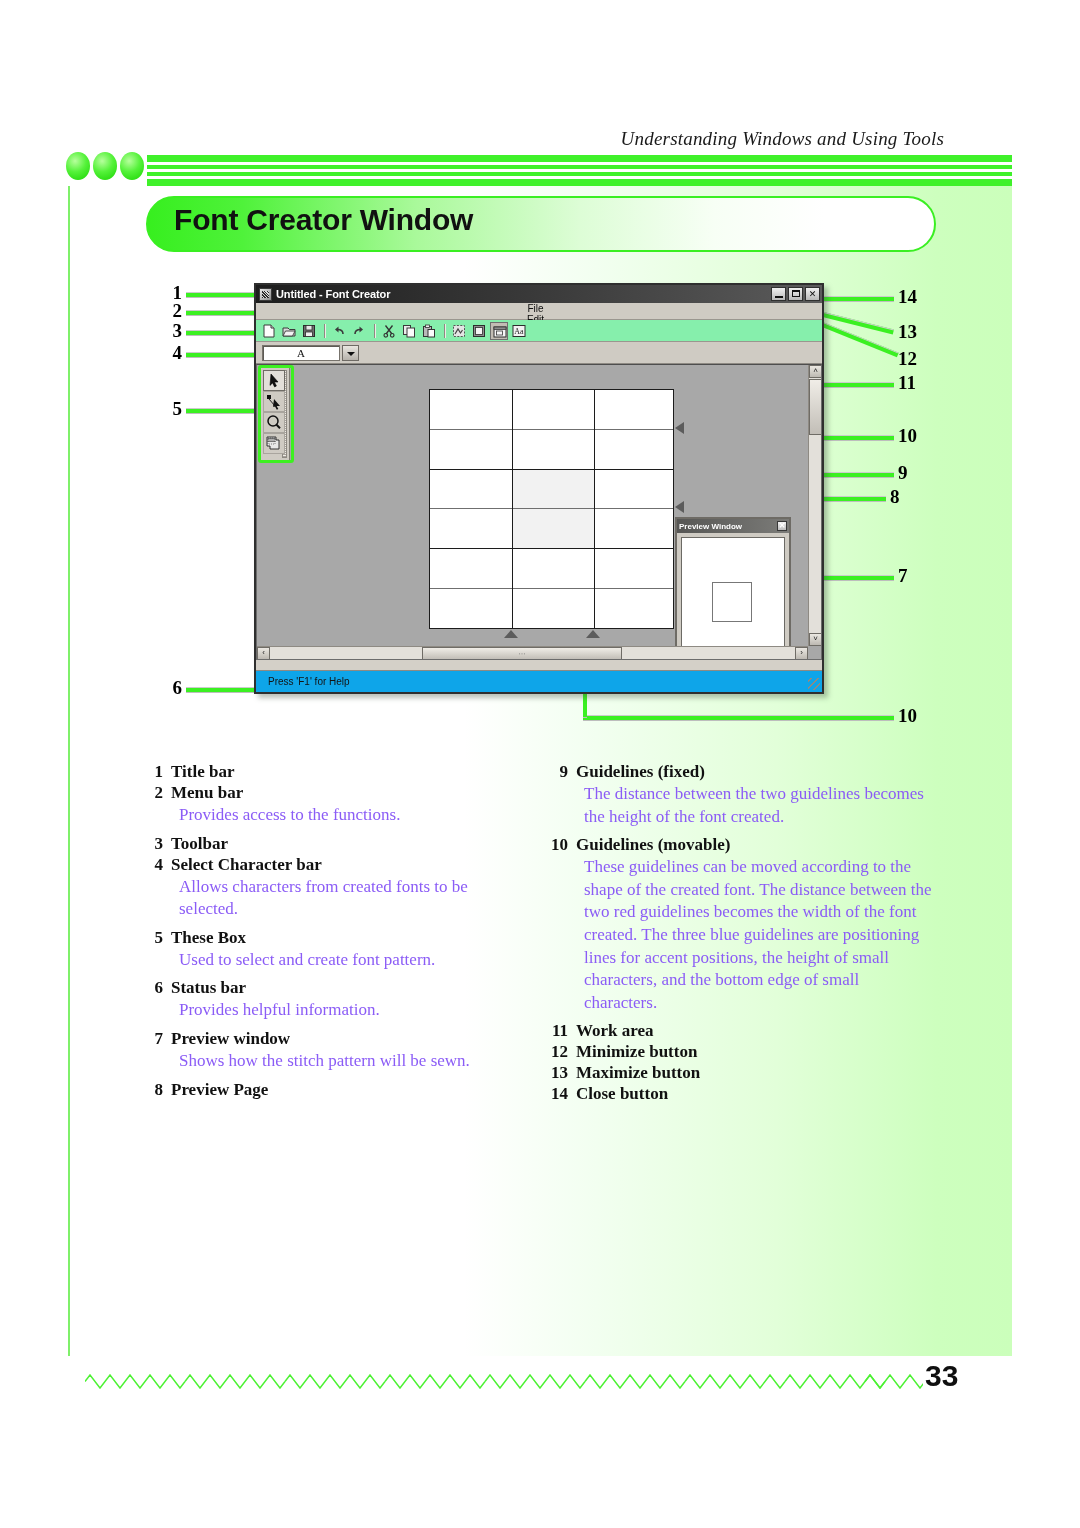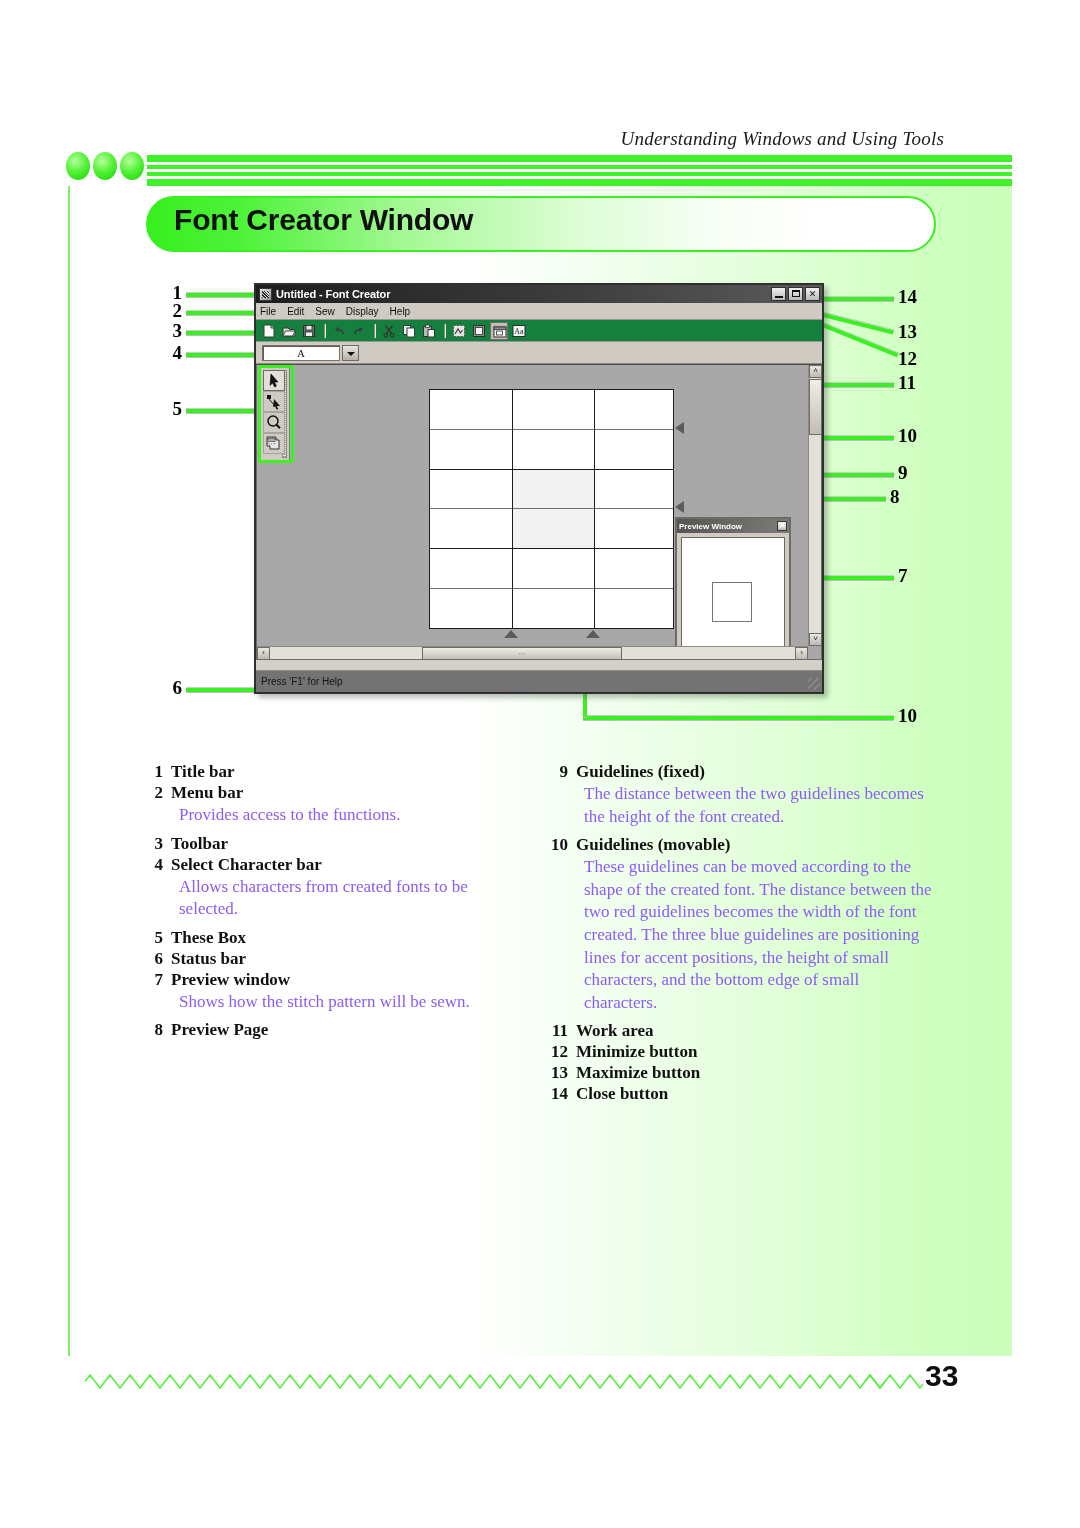--- a/index.html
+++ b/index.html
@@ -197,34 +197,35 @@
   .menubar {
     position: absolute;
     left: 0; top: 18px;
     width: 100%; height: 17px;
     background: #cfcbc3;
     border-bottom: 1px solid #9a968f;
     display: flex;
     align-items: center;
     padding-left: 4px;
     box-sizing: border-box;
+    flex-direction: column;
   }
   .menu-item {
     font-size: 10px;
     color: #0f0f0f;
     margin-right: 11px;
     font-family: "Liberation Sans", sans-serif;
     white-space: nowrap;
   }
 
   .toolbar {
     position: absolute;
     left: 0; top: 35px;
     width: 100%; height: 22px;
-    background: #15803d;
+    background: #86efac;
     border-bottom: 1px solid #9a968f;
     display: flex;
     align-items: center;
     padding-left: 4px;
     box-sizing: border-box;
   }
   .tool-btn {
     width: 18px; height: 18px;
     margin-right: 2px;
     position: relative;
@@ -458,24 +459,24 @@
     position:absolute; left:50%; top:50%;
     transform:translate(-50%,-50%);
     font-size:7px; color:#555;
     font-family:"Liberation Sans", sans-serif;
   }
 
   .statusbar {
     position: absolute;
     left: 0; right: 0; bottom: 0;
     height: 22px;
-    background: #737373;
+    background: #0ea5e9;
     border-top: 1px solid #8e8a83;
     display: flex; align-items: center;
-    padding-left: 5px;
+    padding-left: 12px;
     box-sizing: border-box;
   }
   .statusbar span {
     font-size: 10px; color:#141414;
     font-family:"Liberation Sans", sans-serif;
   }
   .status-grip {
     position:absolute; right:2px; bottom:2px;
     width:12px; height:12px;
     background: repeating-linear-gradient(135deg,
@@ -824,25 +825,27 @@
   <div class="lg-row">
     <div class="lg-num">4</div>
     <div class="lg-term">Select Character bar</div>
   </div>
   <div class="lg-desc">Allows characters from created fonts to be selected.</div>
 
   <div class="lg-row">
     <div class="lg-num">5</div>
     <div class="lg-term">These Box</div>
   </div>
+  <div class="lg-desc">Used to select and create font pattern.</div>
 
   <div class="lg-row">
     <div class="lg-num">6</div>
     <div class="lg-term">Status bar</div>
   </div>
+  <div class="lg-desc">Provides helpful information.</div>
 
   <div class="lg-row">
     <div class="lg-num">7</div>
     <div class="lg-term">Preview window</div>
   </div>
   <div class="lg-desc">Shows how the stitch pattern will be sewn.</div>
 
   <div class="lg-row">
     <div class="lg-num">8</div>
     <div class="lg-term">Preview Page</div>

